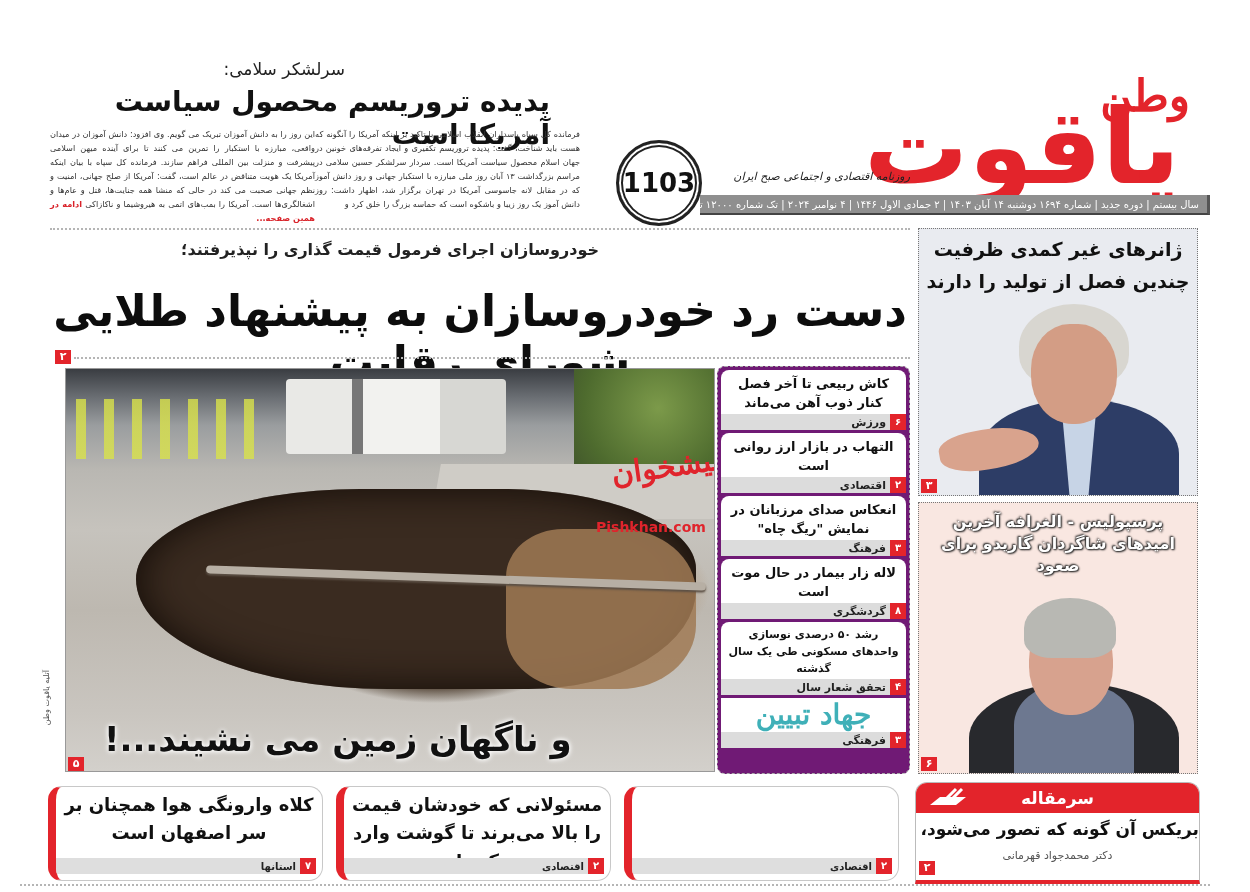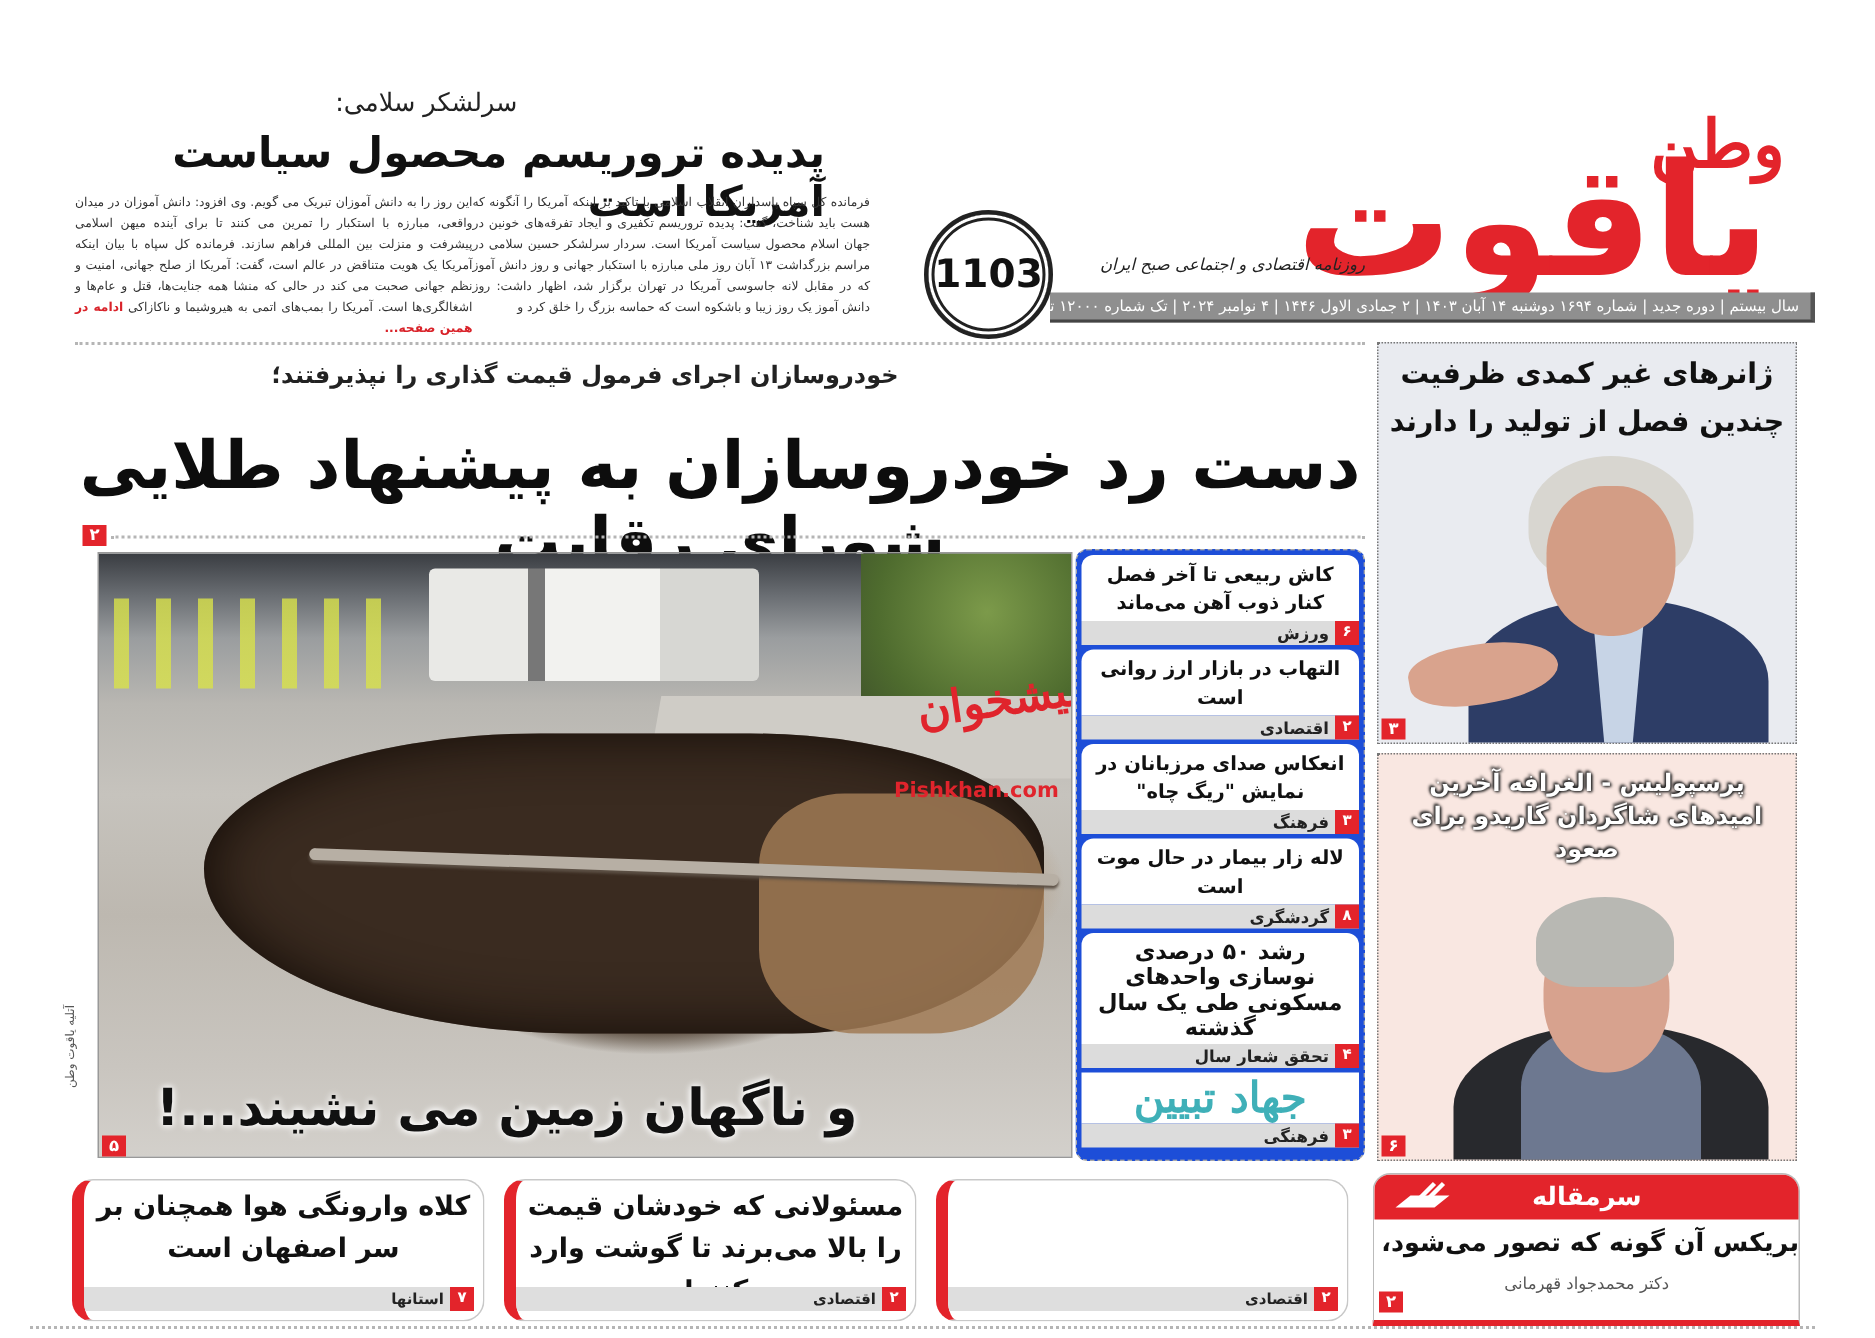--- a/index.html
+++ b/index.html
@@ -48,23 +48,23 @@
   #photo-trees { position: absolute; right: 0; top: 0; width: 140px; height: 130px; background: radial-gradient(circle at 60% 30%, #7c9a4a, #4e6b2e 60%, #3a4a2a); }
   #photo-trucks { position: absolute; left: 220px; top: 10px; width: 220px; height: 75px; background: linear-gradient(90deg, #e9e9e6 0 30%, #777 30% 35%, #f2f2ef 35% 70%, #d7d7d3 70%); border-radius: 4px; }
   #photo-workers { position: absolute; left: 10px; top: 30px; width: 180px; height: 60px; background: repeating-linear-gradient(90deg, #d9e24a 0 10px, transparent 10px 28px); opacity: 0.8; }
   #photo-watermark-fa { position: absolute; left: 545px; top: 80px; font-size: 30px; font-weight: bold; color: #e0242c; font-family: "DejaVu Serif", serif; transform: rotate(-8deg); }
   #photo-watermark-en { position: absolute; left: 530px; top: 150px; font-size: 14px; font-weight: bold; color: #e0242c; direction: ltr; }
   #photo-caption { position: absolute; left: 38px; top: 350px; font-size: 34px; font-weight: 900; color: #111; text-shadow: 0 0 4px #fff, 0 0 6px #fff; }
   #photo-credit { left: 42px; top: 670px; writing-mode: vertical-rl; transform: rotate(180deg); font-size: 8px; color: #555; }
   #photo-tag { left: 68px; top: 757px; }
 
   
-  #briefs { left: 717px; top: 366px; width: 193px; height: 408px; border: 1px dashed #aaa; border-radius: 8px; background: #1d4ed8; padding: 3px; }
+  #briefs { left: 717px; top: 366px; width: 193px; height: 408px; border: 1px dashed #aaa; border-radius: 8px; background: #701a75; padding: 3px; }
   .brief { background: #fff; border-radius: 8px 8px 0 0; text-align: center; font-weight: bold; font-size: 13px; line-height: 19px; color: #111; padding: 4px 4px 2px; }
-  .brief-small { font-size: 15px; line-height: 17px; }
+  .brief-small { font-size: 11px; line-height: 17px; }
   .brief-cat { display: flex; align-items: center; gap: 4px; background: #dcdcdc; font-size: 11px; font-weight: bold; color: #222; height: 16px; margin-bottom: 3px; }
   .brief-cat .page-tag { font-size: 10px; line-height: 16px; }
   #brief-logo { text-align: center; font-size: 28px; font-weight: bold; color: #3fb0b8; letter-spacing: 1px; font-family: "DejaVu Serif", serif; height: 34px; line-height: 34px; background: #fff; }
 
   
   .right-box { left: 918px; width: 280px; border: 1px dotted #777; overflow: hidden; }
   #box1 { top: 228px; height: 268px; background: #e9ebf0; }
   #box2 { top: 502px; height: 272px; background: #f9e7e1; }
   .box-title { position: absolute; left: 0; right: 0; text-align: center; font-weight: 900; color: #111; }
   #box1-title { top: 4px; font-size: 19px; line-height: 32px; }

